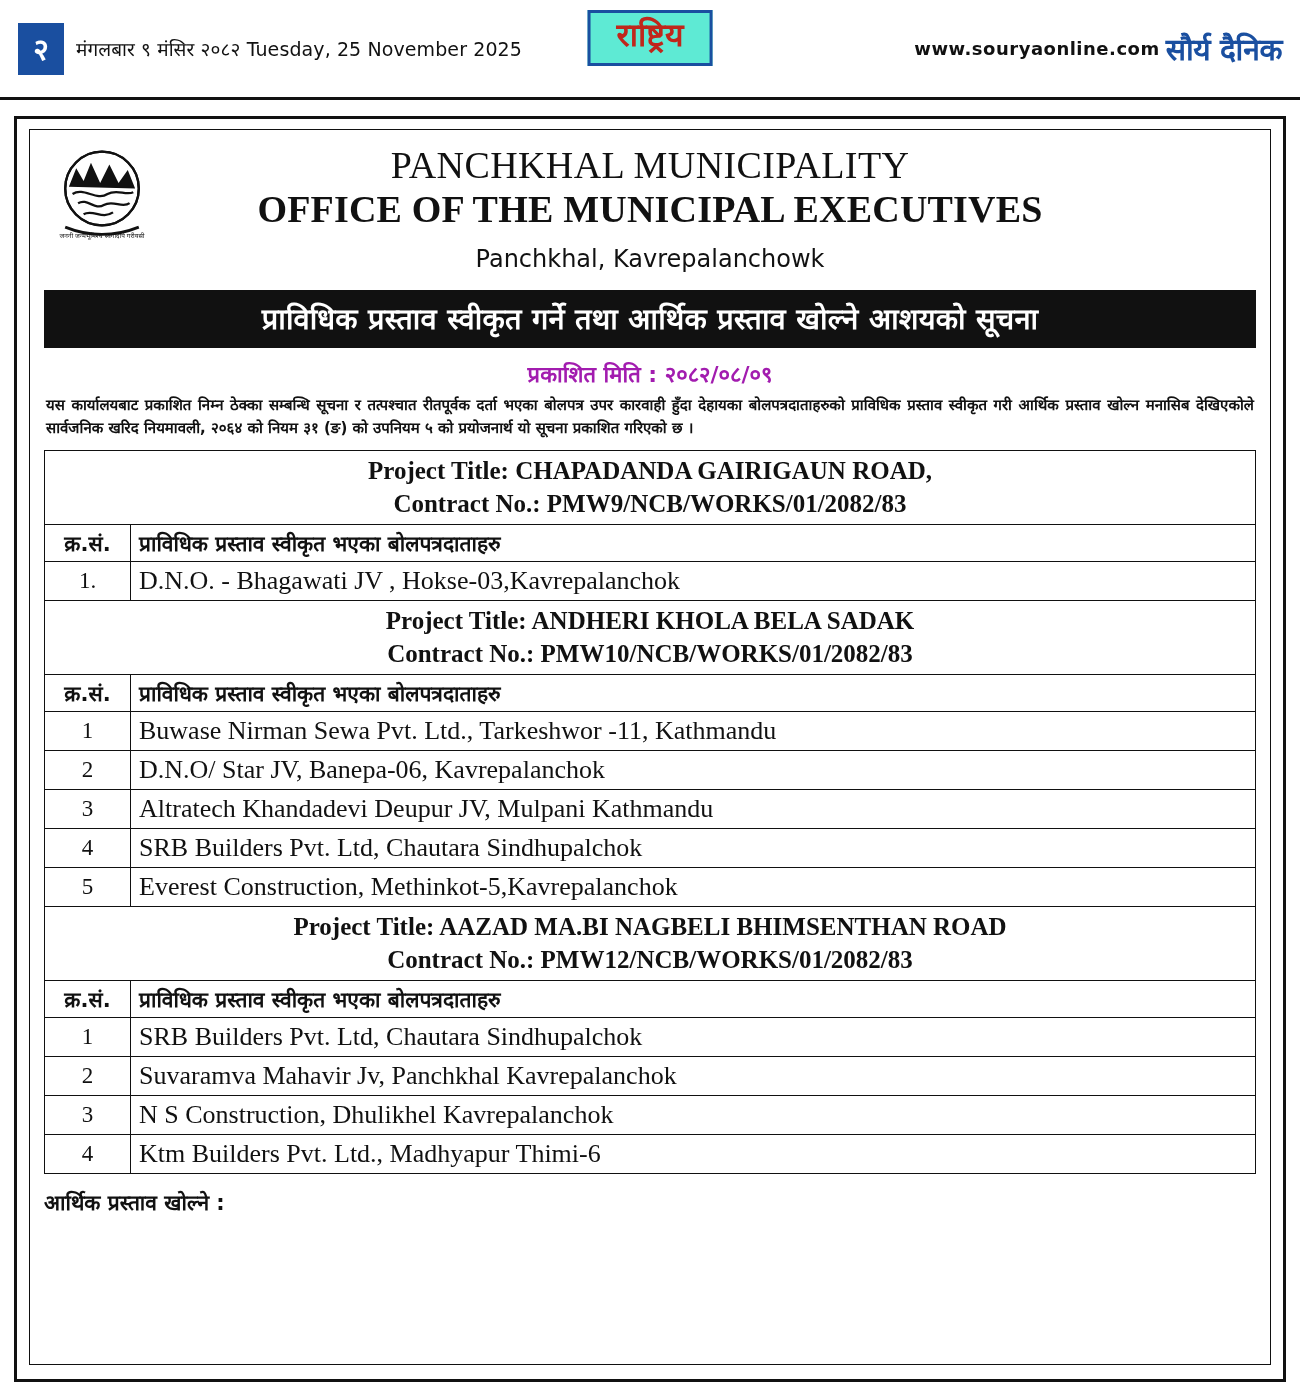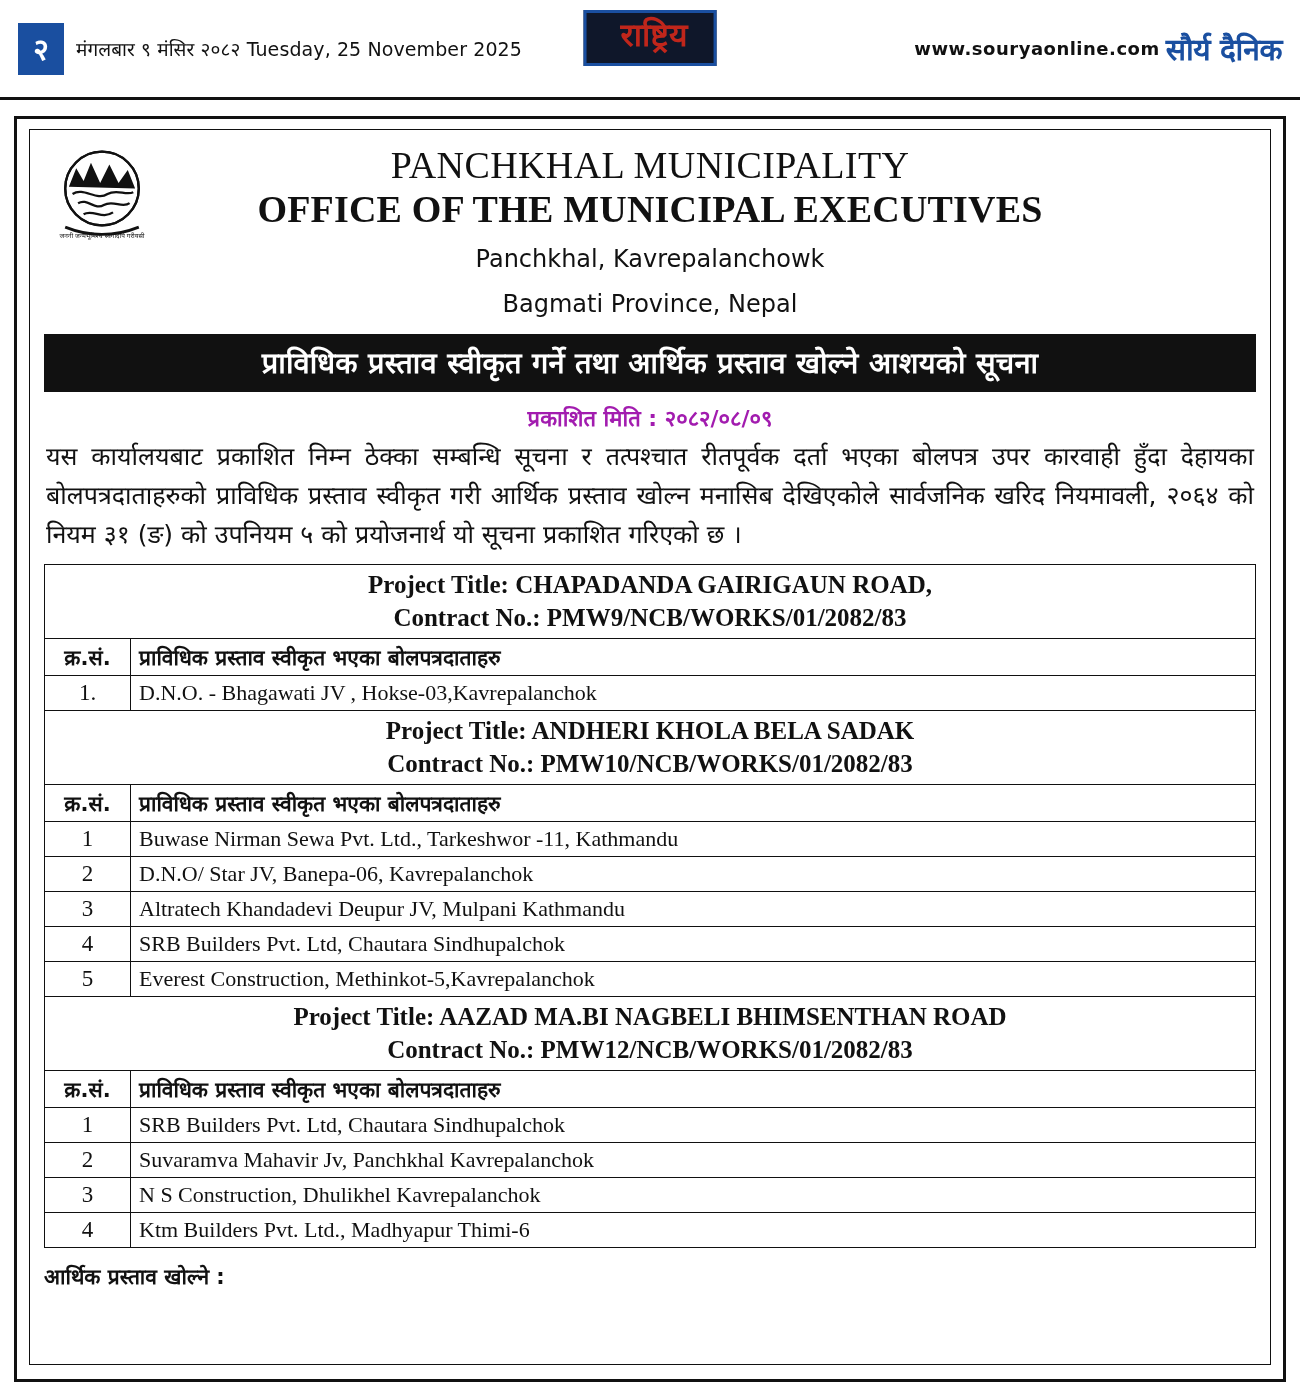--- a/index.html
+++ b/index.html
@@ -42,22 +42,22 @@
     letter-spacing: 0.1px;
   }
   .masthead-center {
     position: absolute;
     left: 50%;
     transform: translateX(-50%);
     top: 10px;
   }
   .rashtriya-box {
     border: 3px solid #1a4fa0;
-    padding: 6px 26px 10px 34px;
-    background: #0f172a;
+    padding: 6px 26px 10px 26px;
+    background: #5eead4;
   }
   .rashtriya-box span {
     font-family: "DejaVu Sans", sans-serif;
     font-size: 32px;
     font-weight: bold;
     color: #c0261b;
     line-height: 1.05;
   }
   .masthead-right {
     margin-left: auto;
@@ -145,25 +145,26 @@
     text-align: center;
     font-family: "DejaVu Sans", sans-serif;
     font-size: 22px;
     font-weight: bold;
     margin: 10px 0 6px 0;
     color: #a21caf;
   }
 
   .body-para {
     font-family: "DejaVu Sans", sans-serif;
-    font-size: 25px;
+    font-size: 15px;
     line-height: 1.55;
     color: #111;
     text-align: justify;
     margin: 0 2px 10px 2px;
+    font-weight: bold;
   }
 
   
   table.bid-table {
     width: 100%;
     border-collapse: collapse;
     table-layout: fixed;
   }
   table.bid-table td {
     border: 1px solid #111;
@@ -195,21 +196,21 @@
     padding: 6px 10px 8px 10px;
   }
   .row-sn {
     font-family: "Liberation Serif", serif;
     font-size: 23px;
     text-align: center;
     padding: 7px 2px;
   }
   .row-name {
     font-family: "Liberation Serif", serif;
-    font-size: 22px;
+    font-size: 26px;
     padding: 7px 10px;
   }
 
   .footer-block {
     margin-top: 14px;
     font-family: "DejaVu Sans", sans-serif;
     color: #111;
   }
   .footer-label {
     font-size: 21px;
@@ -251,21 +252,20 @@
           <path d="M18 52 C30 44, 44 60, 56 52 C66 46, 76 54, 84 50" fill="none" stroke="#111" stroke-width="2.5"></path>
           <path d="M24 62 C34 56, 42 70, 52 64 C62 58, 72 68, 80 62" fill="none" stroke="#111" stroke-width="2.5"></path>
           <path d="M30 74 C40 68, 50 80, 62 72" fill="none" stroke="#111" stroke-width="2.5"></path>
           <circle cx="50" cy="46" r="40" fill="none" stroke="#111" stroke-width="2.5"></circle>
           <path d="M10 88 Q50 104 90 88" fill="none" stroke="#111" stroke-width="3"></path>
           <text x="50" y="100" font-size="7" text-anchor="middle" fill="#111" font-family="DejaVu Sans, sans-serif">जननी जन्मभूमिश्च स्वर्गादपि गरीयसी</text>
         </svg>
         <div class="org-name1">PANCHKHAL MUNICIPALITY</div>
         <div class="org-name2">OFFICE OF THE MUNICIPAL EXECUTIVES</div>
         <div class="org-addr">Panchkhal, Kavrepalanchowk</div>
-        <div class="org-addr">Bagmati Province, Nepal</div>
       </div>
 
       <div class="title-bar">प्राविधिक प्रस्ताव स्वीकृत गर्ने तथा आर्थिक प्रस्ताव खोल्ने आशयको सूचना</div>
 
       <div class="pub-date">प्रकाशित मिति : २०८२/०८/०९</div>
 
       <div class="body-para">यस कार्यालयबाट प्रकाशित निम्न ठेक्का सम्बन्धि सूचना र तत्पश्चात रीतपूर्वक दर्ता भएका बोलपत्र उपर कारवाही हुँदा देहायका बोलपत्रदाताहरुको प्राविधिक प्रस्ताव स्वीकृत गरी आर्थिक प्रस्ताव खोल्न मनासिब देखिएकोले सार्वजनिक खरिद नियमावली, २०६४ को नियम ३१ (ङ) को उपनियम ५ को प्रयोजनार्थ यो सूचना प्रकाशित गरिएको छ ।</div>
 
       <table class="bid-table">
         <colgroup>

